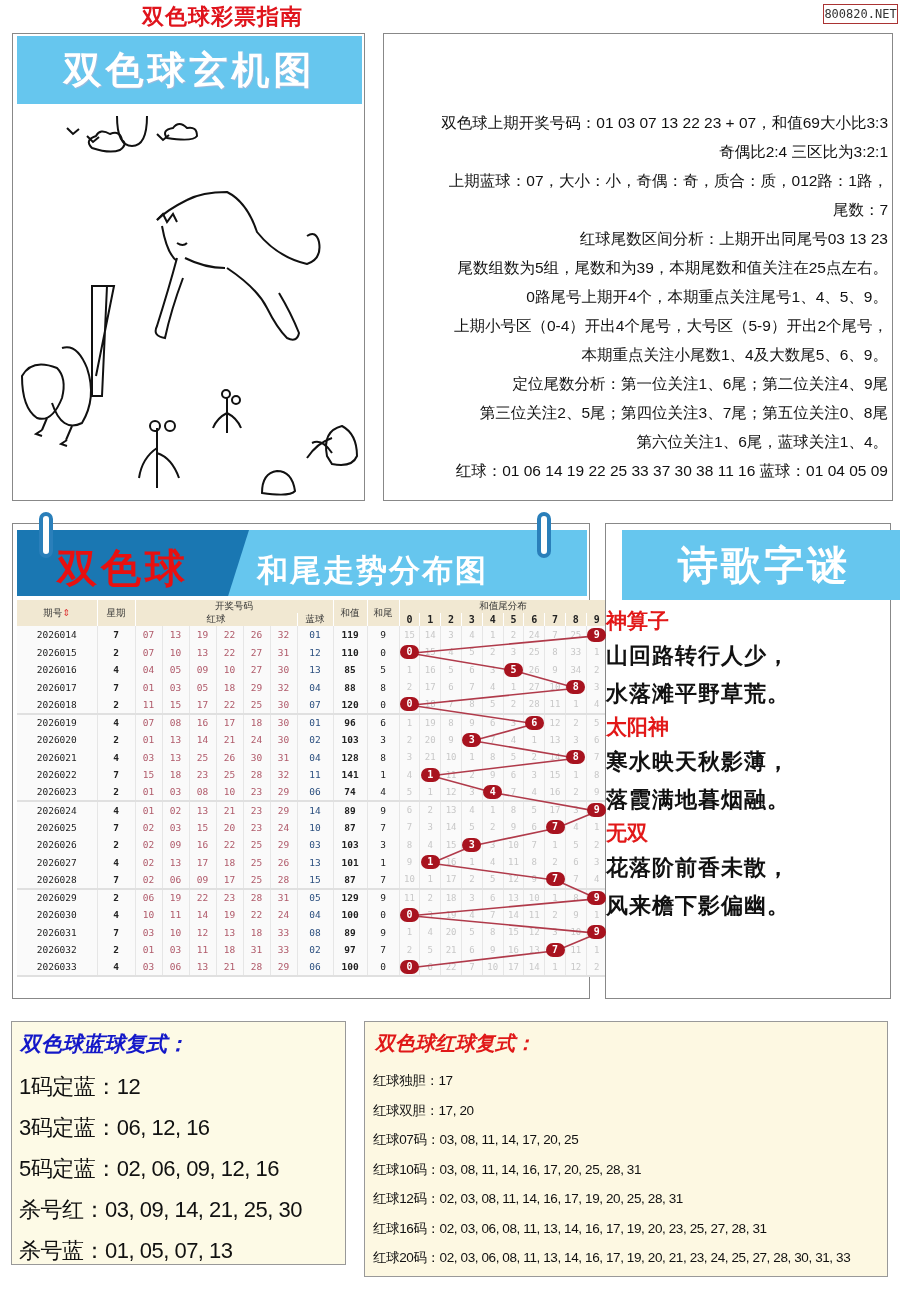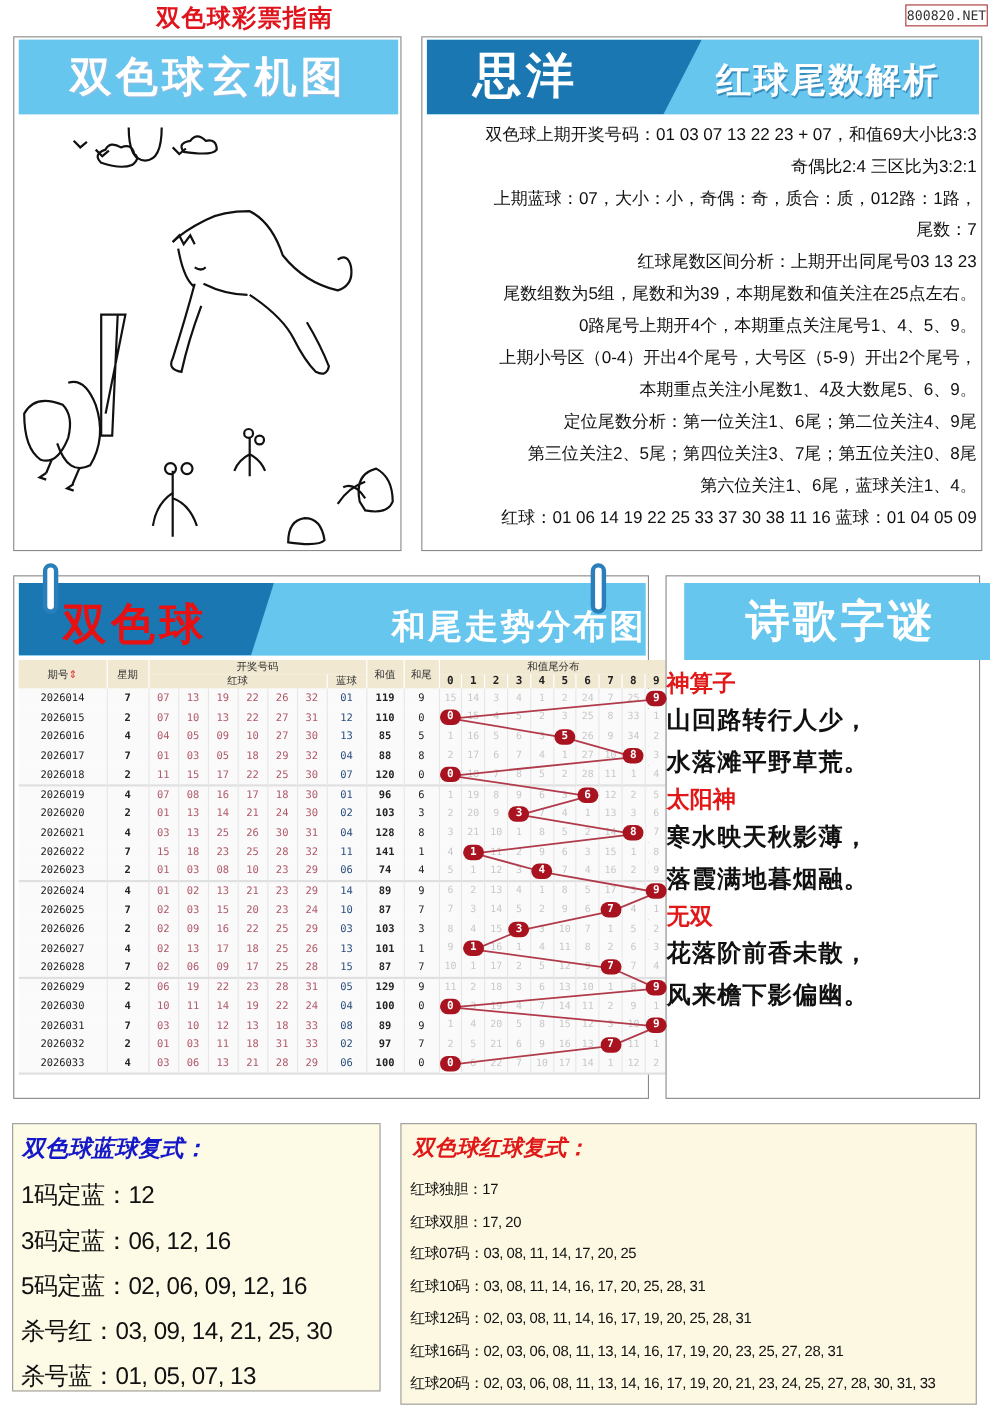--- a/index.html
+++ b/index.html
@@ -19,21 +19,21 @@
   .panel2 .banner .dark { position: absolute; left: 0; top: 0; width: 250px; height: 68px; background: #1a77b2; clip-path: polygon(0 0, 100% 0, 86% 100%, 0 100%); color: #fff; font-size: 44px; font-weight: bold; line-height: 68px; padding-left: 42px; letter-spacing: 4px; font-family: "DejaVu Serif", serif; }
   .panel2 .banner .light { position: absolute; left: 228px; top: 0; width: 274px; height: 68px; color: #fff; font-size: 32px; font-weight: bold; line-height: 74px; letter-spacing: 2px; text-align: center; font-family: "DejaVu Serif", serif; text-shadow: 1px 1px 0 #3a8fc0; }
   .panel2 .text { position: absolute; left: 6px; top: 74px; width: 498px; }
   .panel2 .text div { font-size: 15.5px; line-height: 29px; white-space: nowrap; color: #111; font-family: "Liberation Sans", sans-serif; text-align: right; }
 
   
   .panel3 { position: absolute; left: 12px; top: 523px; width: 578px; height: 476px; border: 1px solid #888; background: #fff; padding-left: 24px; }
   .panel3 .ring { position: absolute; top: -12px; width: 14px; height: 46px; border: 4px solid #2a7fba; border-radius: 8px; background: #fff; z-index: 3; }
   .panel3 .banner { position: absolute; left: 4px; top: 6px; width: 570px; height: 66px; background: #66c6ee; overflow: hidden; }
   .panel3 .banner .dark { position: absolute; left: 0; top: 0; width: 232px; height: 66px; background: #1a77b2; clip-path: polygon(0 0, 100% 0, 91% 100%, 0 100%); color: #e81010; font-size: 40px; font-weight: bold; line-height: 76px; padding-left: 40px; letter-spacing: 4px; font-family: "DejaVu Serif", serif; }
-  .panel3 .banner .light { position: absolute; left: 232px; top: 0; width: 338px; height: 66px; color: #fff; font-size: 31px; font-weight: bold; line-height: 80px; text-align: right; padding-left: 8px; letter-spacing: 2px; font-family: "DejaVu Serif", serif; }
+  .panel3 .banner .light { position: absolute; left: 232px; top: 0; width: 338px; height: 66px; color: #fff; font-size: 31px; font-weight: bold; line-height: 80px; text-align: left; padding-left: 8px; letter-spacing: 2px; font-family: "DejaVu Serif", serif; }
 
   table.trend { position: absolute; left: 4px; top: 76px; width: 570px; border-collapse: collapse; font-family: "DejaVu Sans Mono", monospace; font-size: 9.5px; table-layout: fixed; }
   table.trend th { background: #f1e8d2; color: #333; font-weight: normal; font-family: "DejaVu Sans", sans-serif; font-size: 9.5px; height: 13px; border-right: 1px solid #fff; }
   table.trend th.digit { font-family: "DejaVu Sans Mono", monospace; font-size: 10px; font-weight: bold; color: #222; }
   table.trend td { height: 17.5px; text-align: center; color: #222; background: #fafafa; border-right: 1px solid #e6e6e6; }
   table.trend tr.grpend td { border-bottom: 2px solid #e0e0e0; }
   table.trend td.period { font-weight: normal; color: #222; }
   table.trend td.red { color: #b05a6a; }
   table.trend td.blue { color: #2b4f7f; }
   table.trend td.sum { font-weight: bold; }
@@ -86,24 +86,20 @@
 
     <path d="M140 380 l0 -60 M140 340 q-15 10 -18 30 M140 345 q15 5 22 25 M133 318 a5 5 0 1 0 10 0 a5 5 0 1 0 -10 0 M148 318 a5 5 0 1 0 10 0 a5 5 0 1 0 -10 0"></path>
     <path d="M210 325 l0 -35 M210 305 q-10 5 -14 15 M210 305 q10 5 14 15 M205 286 a4 4 0 1 0 8 0 a4 4 0 1 0 -8 0 M215 292 a4 4 0 1 0 8 0 a4 4 0 1 0 -8 0"></path>
 
     <path d="M245 385 q0 -20 15 -22 q15 0 18 20 q-5 6 -33 2z"></path>
     <path d="M310 348 q-5 -25 15 -30 q15 8 15 30 q-5 12 -25 8z M290 350 q10 -15 25 -20 M295 335 q10 -5 20 10"></path>
   </svg>
 </div>
 
 <div class="panel2">
-  <div class="banner">
-    <div class="dark">思洋</div>
-    <div class="light">红球尾数解析</div>
-  </div>
   <div class="text">
     <div>双色球上期开奖号码：01 03 07 13 22 23 + 07，和值69大小比3:3</div>
     <div>奇偶比2:4 三区比为3:2:1</div>
     <div>上期蓝球：07，大小：小，奇偶：奇，质合：质，012路：1路，</div>
     <div>尾数：7</div>
     <div>红球尾数区间分析：上期开出同尾号03 13 23</div>
     <div>尾数组数为5组，尾数和为39，本期尾数和值关注在25点左右。</div>
     <div>0路尾号上期开4个，本期重点关注尾号1、4、5、9。</div>
     <div>上期小号区（0-4）开出4个尾号，大号区（5-9）开出2个尾号，</div>
     <div>本期重点关注小尾数1、4及大数尾5、6、9。</div>

